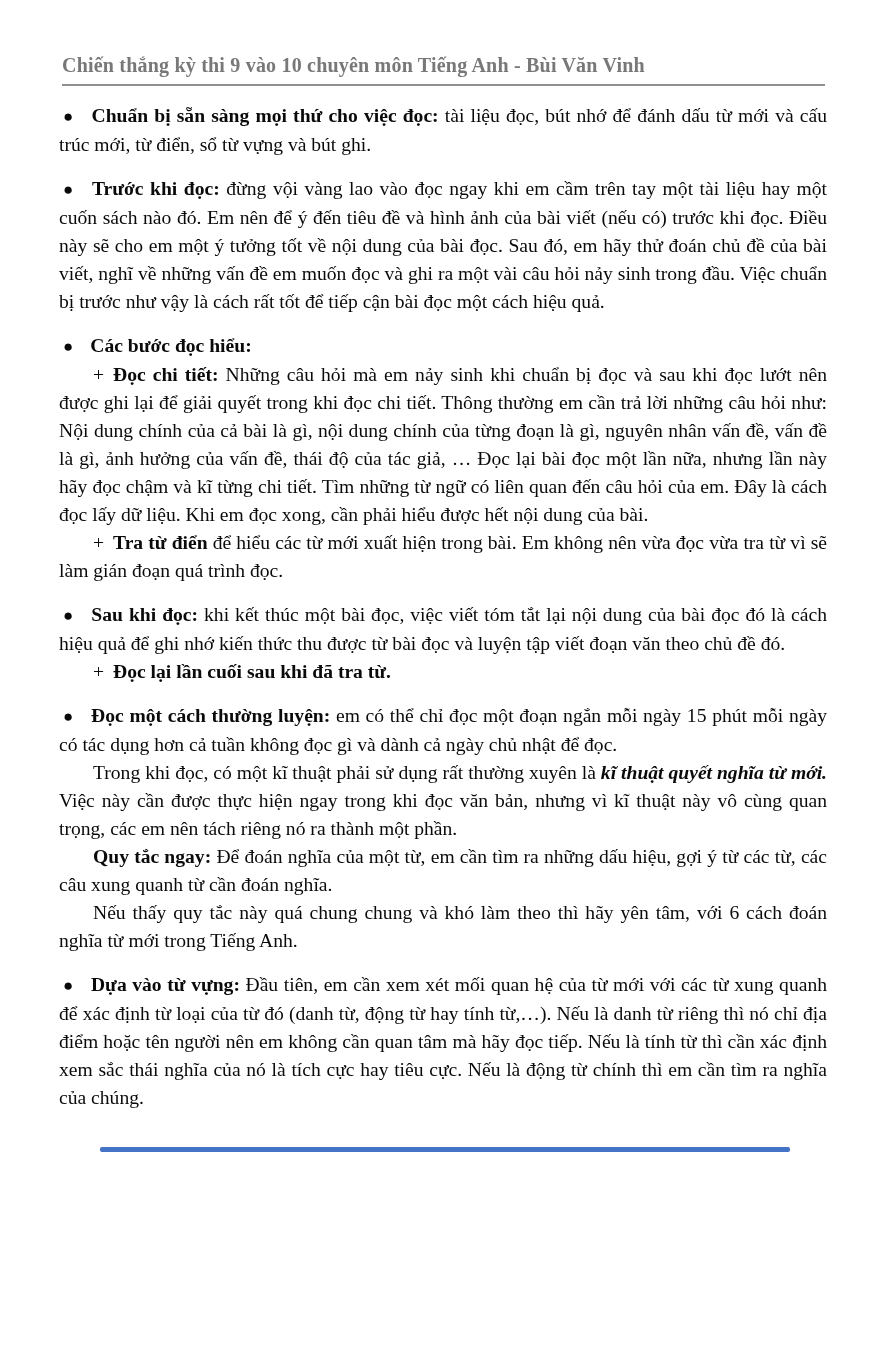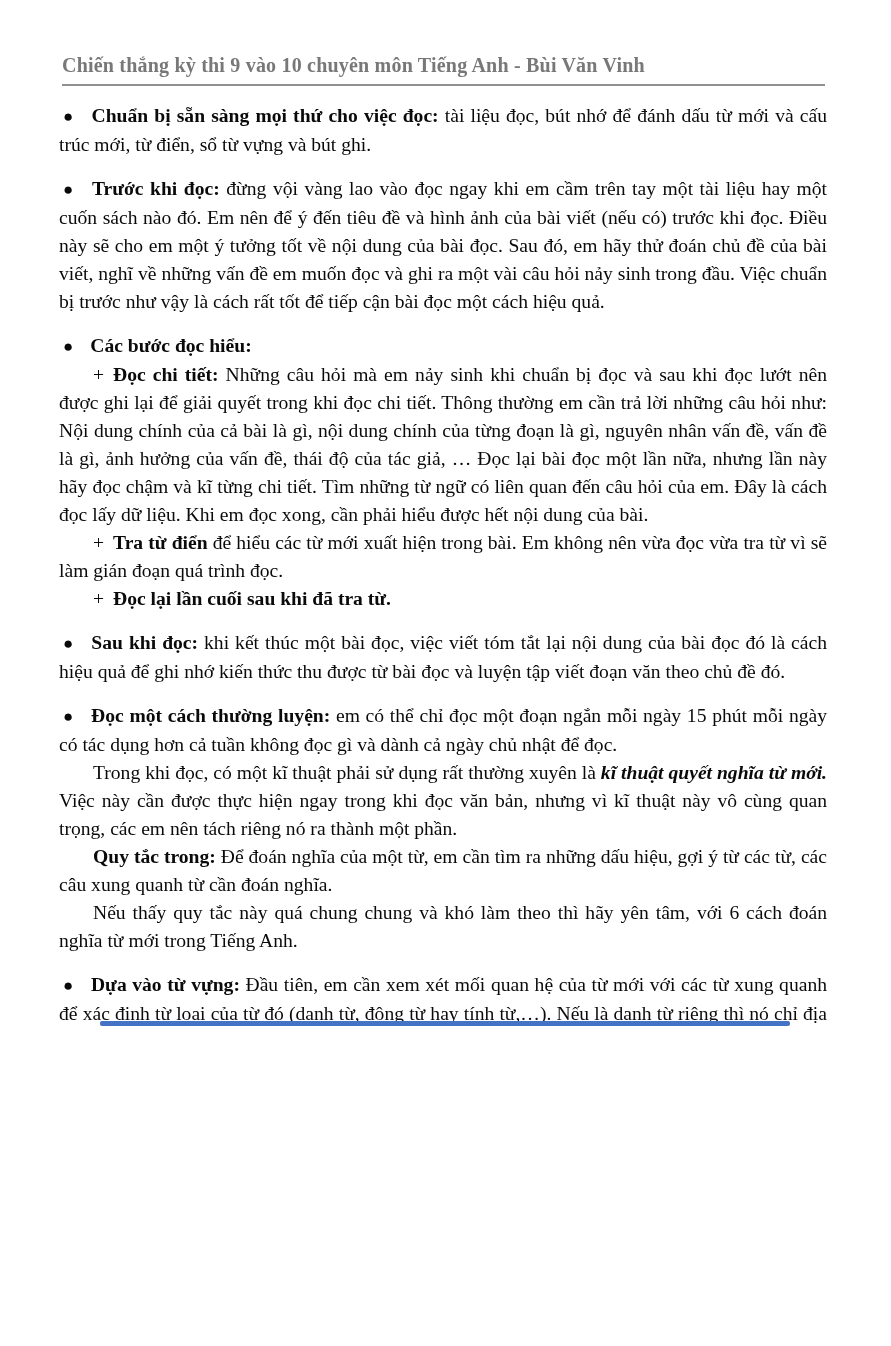--- a/index.html
+++ b/index.html
@@ -3,21 +3,21 @@
 <meta charset="utf-8">
 <style>
   html, body {
     margin: 0;
     padding: 0;
     background: #ffffff;
   }
   .page {
     position: relative;
     width: 891px;
-    height: 1026px;
+    height: 1152px;
     background: #ffffff;
     overflow: hidden;
     font-family: "Liberation Serif", "DejaVu Serif", serif;
     color: #0a0a0a;
     box-sizing: border-box;
     padding: 54px 64px 0 59px;
   }
   
   .page-header {
     border-bottom: 2px solid #909090;
@@ -87,25 +87,25 @@
   <div class="page-header">
     <div class="book-title">Chiến thắng kỳ thi 9 vào 10 chuyên môn Tiếng Anh - Bùi Văn Vinh</div>
   </div>
 
   <div class="page-body">
       <p class="block bullet"><span class="marker bullet">●</span><span class="seg-b">Chuẩn bị sẵn sàng mọi thứ cho việc đọc:</span><span class="seg-n"> tài liệu đọc, bút nhớ để đánh dấu từ mới và cấu trúc mới, từ điển, sổ từ vựng và bút ghi.</span></p>
       <p class="block bullet"><span class="marker bullet">●</span><span class="seg-b">Trước khi đọc:</span><span class="seg-n"> đừng vội vàng lao vào đọc ngay khi em cầm trên tay một tài liệu hay một cuốn sách nào đó. Em nên để ý đến tiêu đề và hình ảnh của bài viết (nếu có) trước khi đọc. Điều này sẽ cho em một ý tưởng tốt về nội dung của bài đọc. Sau đó, em hãy thử đoán chủ đề của bài viết, nghĩ về những vấn đề em muốn đọc và ghi ra một vài câu hỏi nảy sinh trong đầu. Việc chuẩn bị trước như vậy là cách rất tốt để tiếp cận bài đọc một cách hiệu quả.</span></p>
       <p class="block bullet"><span class="marker bullet">●</span><span class="seg-b">Các bước đọc hiểu:</span></p>
       <p class="block plus"><span class="marker plus">+</span><span class="seg-b">Đọc chi tiết:</span><span class="seg-n"> Những câu hỏi mà em nảy sinh khi chuẩn bị đọc và sau khi đọc lướt nên được ghi lại để giải quyết trong khi đọc chi tiết. Thông thường em cần trả lời những câu hỏi như: Nội dung chính của cả bài là gì, nội dung chính của từng đoạn là gì, nguyên nhân vấn đề, vấn đề là gì, ảnh hưởng của vấn đề, thái độ của tác giả, … Đọc lại bài đọc một lần nữa, nhưng lần này hãy đọc chậm và kĩ từng chi tiết. Tìm những từ ngữ có liên quan đến câu hỏi của em. Đây là cách đọc lấy dữ liệu. Khi em đọc xong, cần phải hiểu được hết nội dung của bài.</span></p>
       <p class="block plus"><span class="marker plus">+</span><span class="seg-b">Tra từ điển</span><span class="seg-n"> để hiểu các từ mới xuất hiện trong bài. Em không nên vừa đọc vừa tra từ vì sẽ làm gián đoạn quá trình đọc.</span></p>
+      <p class="block bullet"><span class="marker bullet">●</span><span class="seg-b">Sau khi đọc:</span><span class="seg-n"> khi kết thúc một bài đọc, việc viết tóm tắt lại nội dung của bài đọc đó là cách hiệu quả để ghi nhớ kiến thức thu được từ bài đọc và luyện tập viết đoạn văn theo chủ đề đó.</span></p>
       <p class="block plus"><span class="marker plus">+</span><span class="seg-b">Đọc lại lần cuối sau khi đã tra từ.</span></p>
-      <p class="block bullet"><span class="marker bullet">●</span><span class="seg-b">Sau khi đọc:</span><span class="seg-n"> khi kết thúc một bài đọc, việc viết tóm tắt lại nội dung của bài đọc đó là cách hiệu quả để ghi nhớ kiến thức thu được từ bài đọc và luyện tập viết đoạn văn theo chủ đề đó.</span></p>
       <p class="block bullet"><span class="marker bullet">●</span><span class="seg-b">Đọc một cách thường luyện:</span><span class="seg-n"> em có thể chỉ đọc một đoạn ngắn mỗi ngày 15 phút mỗi ngày có tác dụng hơn cả tuần không đọc gì và dành cả ngày chủ nhật để đọc.</span></p>
       <p class="block para"><span class="seg-n">Trong khi đọc, có một kĩ thuật phải sử dụng rất thường xuyên là </span><span class="seg-bi">kĩ thuật quyết nghĩa từ mới.</span><span class="seg-n"> Việc này cần được thực hiện ngay trong khi đọc văn bản, nhưng vì kĩ thuật này vô cùng quan trọng, các em nên tách riêng nó ra thành một phần.</span></p>
-      <p class="block para"><span class="seg-b">Quy tắc trong:</span><span class="seg-n"> Để đoán nghĩa của một từ, em cần tìm ra những dấu hiệu, gợi ý từ các từ, các câu xung quanh từ cần đoán nghĩa.</span></p>
+      <p class="block para"><span class="seg-b">Quy tắc ngay:</span><span class="seg-n"> Để đoán nghĩa của một từ, em cần tìm ra những dấu hiệu, gợi ý từ các từ, các câu xung quanh từ cần đoán nghĩa.</span></p>
       <p class="block para"><span class="seg-n">Nếu thấy quy tắc này quá chung chung và khó làm theo thì hãy yên tâm, với 6 cách đoán nghĩa từ mới trong Tiếng Anh.</span></p>
       <p class="block bullet"><span class="marker bullet">●</span><span class="seg-b">Dựa vào từ vựng:</span><span class="seg-n"> Đầu tiên, em cần xem xét mối quan hệ của từ mới với các từ xung quanh để xác định từ loại của từ đó (danh từ, động từ hay tính từ,…).  Nếu là danh từ riêng thì nó chỉ địa điểm hoặc tên người nên em không cần quan tâm mà hãy đọc tiếp. Nếu là tính từ thì cần xác định xem sắc thái nghĩa của nó là tích cực hay tiêu cực. Nếu là động từ chính thì em cần tìm ra nghĩa của chúng.</span></p>
     </div>
 
   <div class="page-number">16</div>
 
   <div class="bottom-bar" style="background: rgb(68, 114, 196);"></div>
 
 </div>
 

